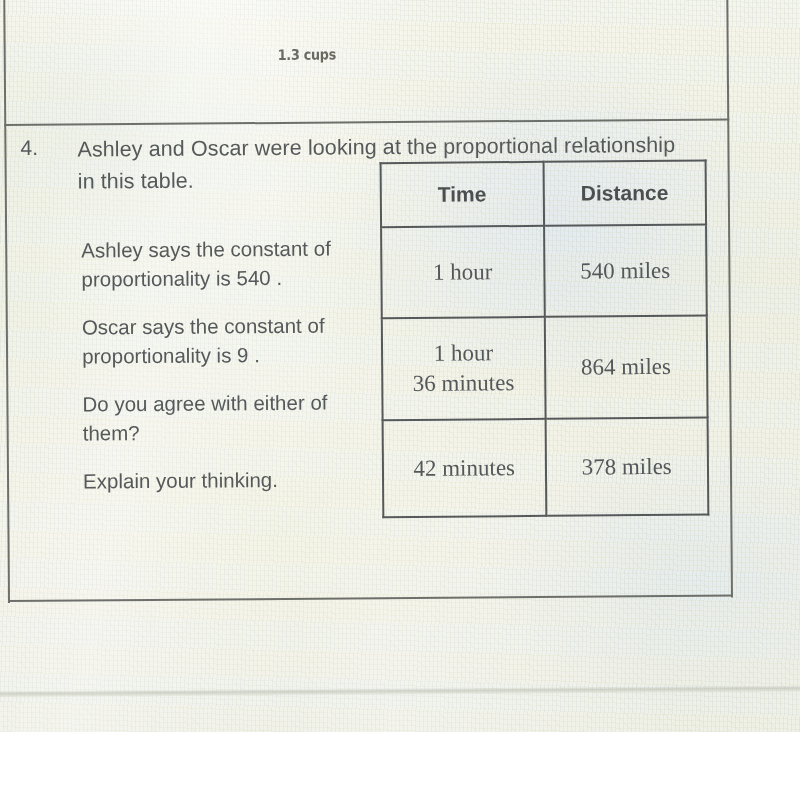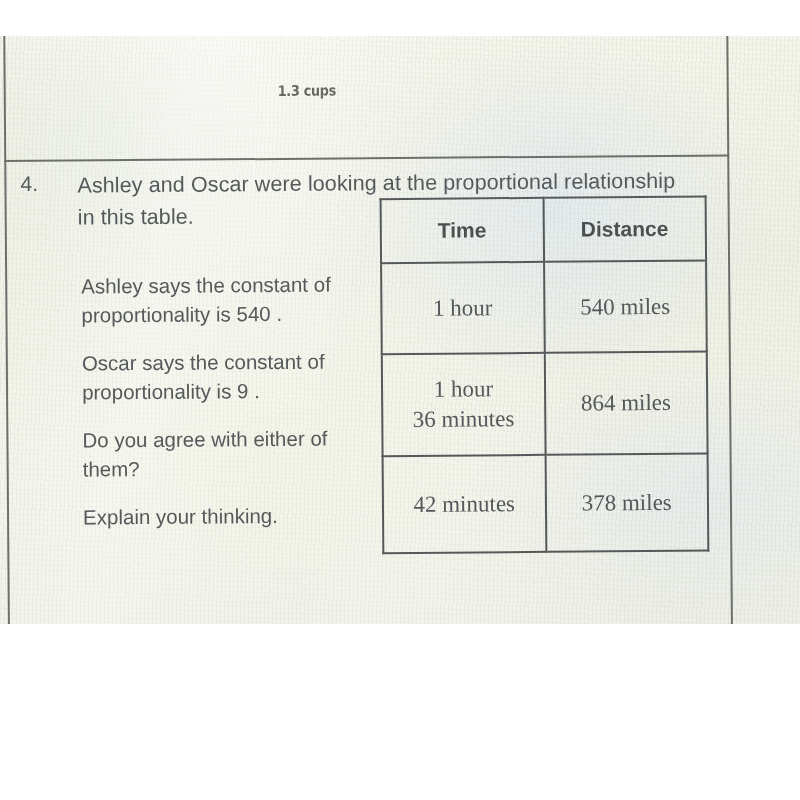--- a/index.html
+++ b/index.html
@@ -7,24 +7,23 @@
     padding: 0;
     background: #ffffff;
   }
   body {
     font-family: "Liberation Sans", sans-serif;
   }
 
   #viewport {
     position: relative;
     width: 800px;
-    height: 588px;
+    height: 732px;
     overflow: hidden;
     background: #f5f4e9;
-    margin-top: 36px;
   }
 
   
   .paper-bg {
     position: absolute;
     inset: 0;
     background-color: #f3f2e6;
     background-image:
       radial-gradient(ellipse 260px 200px at 14% 18%, rgba(231,236,224,0.85), rgba(231,236,224,0) 70%),
       radial-gradient(ellipse 300px 240px at 70% 30%, rgba(226,233,240,0.80), rgba(226,233,240,0) 72%),

